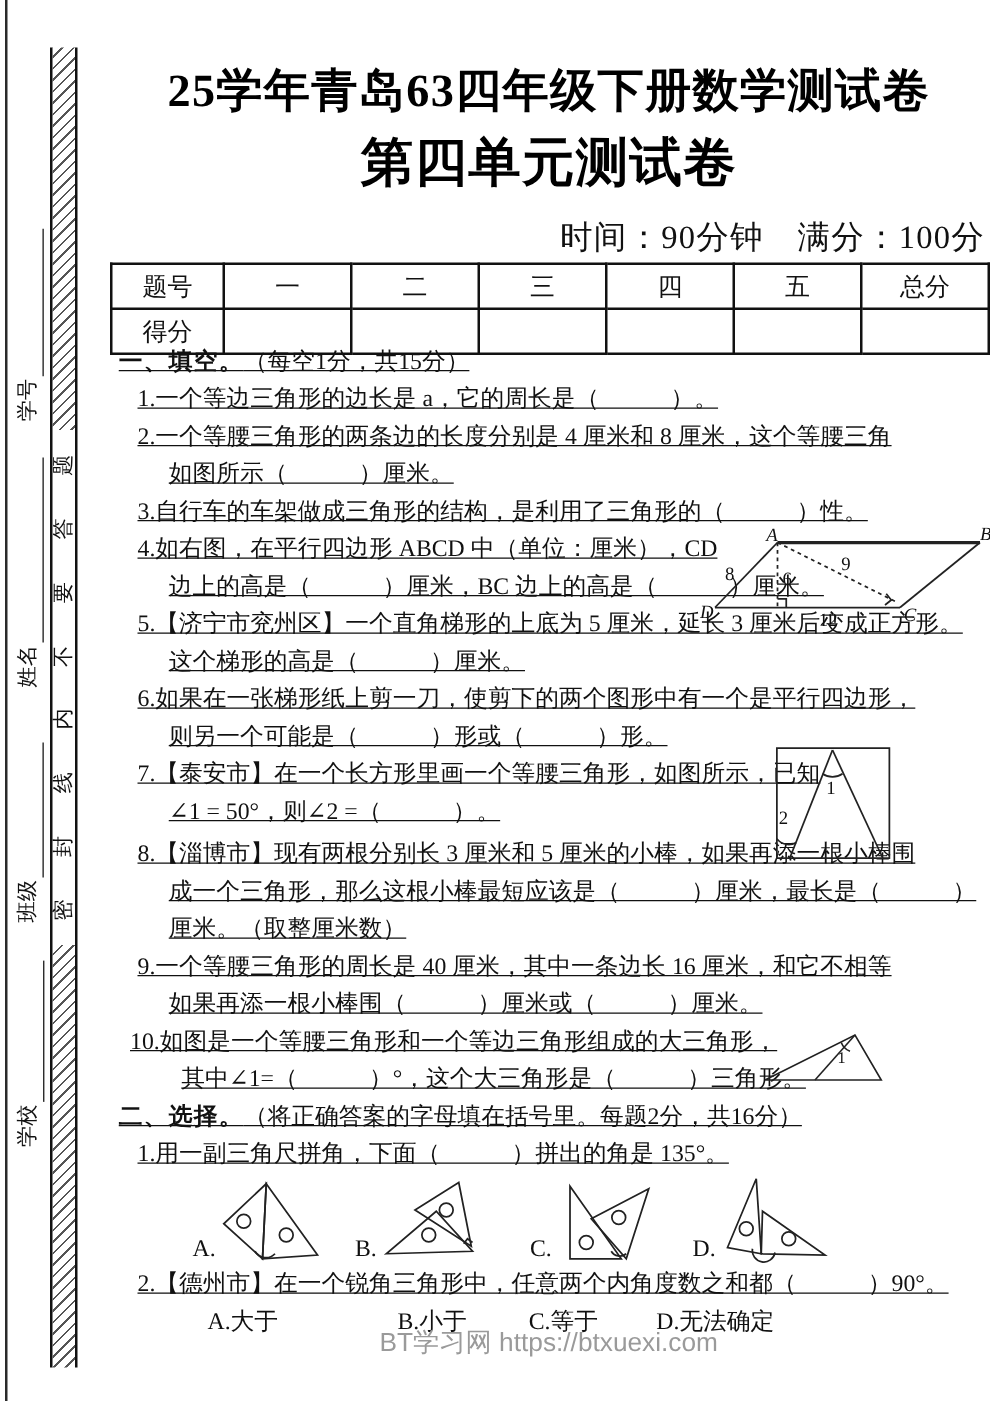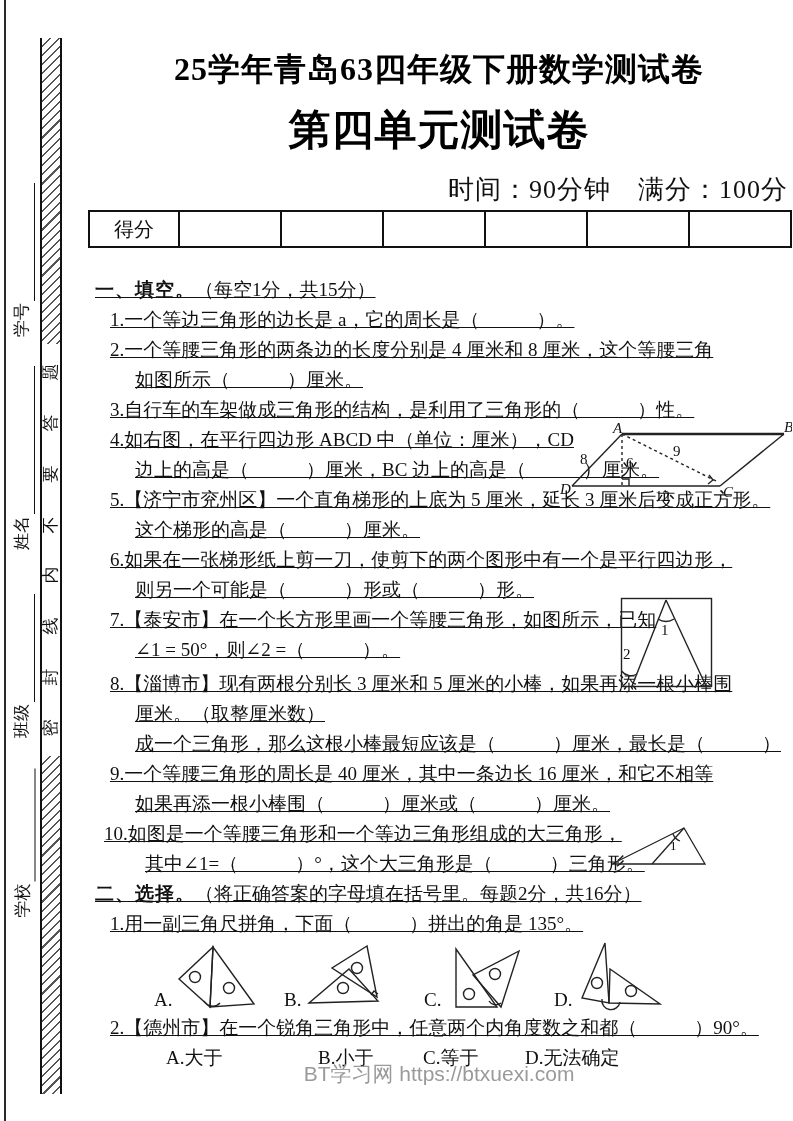--- a/index.html
+++ b/index.html
@@ -38,21 +38,21 @@
   .f2{width:200px;left:-78px;top:437px;}
   .f2 .bl{width:148px;}
   .f3{width:160px;left:-58px;top:645px;}
   .f3 .bl{width:108px;}
   .f4{width:165px;left:-60px;top:822px;}
   .f4 .bl{width:113px;}
   
   .main{position:absolute;left:88px;top:0;width:702px;height:1121px;}
   .title{position:absolute;left:0;width:702px;text-align:center;font-weight:800;color:#000;
          font-family:"Liberation Serif","DejaVu Serif",serif;letter-spacing:1px;}
-  .t1{top:48px;font-size:32px;}
+  .t1{top:48px;font-size:37px;}
   .t2{top:102px;font-size:42px;}
   .info{position:absolute;top:172px;right:2px;font-size:26px;letter-spacing:1px;}
   
   table.score{position:absolute;left:0;top:210px;border-collapse:collapse;table-layout:fixed;width:702px;}
   table.score td{border:2px solid #111;height:34px;text-align:center;font-size:20px;padding:0;}
   
   .content{position:absolute;left:0;top:275px;width:702px;font-size:19px;}
   .l{line-height:30px;white-space:pre;text-decoration:underline;}
   .h{padding-left:7px;}
   .h b{font-weight:700;letter-spacing:1px;}
@@ -125,20 +125,29 @@
       <colgroup>
           <col style="width:90px">
           <col style="width:102px">
           <col style="width:102px">
           <col style="width:102px">
           <col style="width:102px">
           <col style="width:102px">
           <col style="width:102px">
         </colgroup>
       <tbody>
+          <tr>
+        <td>题号</td>
+        <td>一</td>
+        <td>二</td>
+        <td>三</td>
+        <td>四</td>
+        <td>五</td>
+        <td>总分</td>
+      </tr>
       <tr>
         <td>得分</td>
         <td></td>
         <td></td>
         <td></td>
         <td></td>
         <td></td>
         <td></td>
       </tr>
     </tbody>
@@ -152,22 +161,22 @@
       <div class="l i1">3.自行车的车架做成三角形的结构，是利用了三角形的（　　　）性。</div>
       <div class="l i1">4.如右图，在平行四边形 ABCD 中（单位：厘米），CD</div>
       <div class="l i2">边上的高是（　　　）厘米，BC 边上的高是（　　　）厘米。</div>
       <div class="l i1">5.【济宁市兖州区】一个直角梯形的上底为 5 厘米，延长 3 厘米后变成正方形。</div>
       <div class="l i2">这个梯形的高是（　　　）厘米。</div>
       <div class="l i1">6.如果在一张梯形纸上剪一刀，使剪下的两个图形中有一个是平行四边形，</div>
       <div class="l i2">则另一个可能是（　　　）形或（　　　）形。</div>
       <div class="l i1">7.【泰安市】在一个长方形里画一个等腰三角形，如图所示，已知</div>
       <div class="l i2">∠1 = 50°，则∠2 =（　　　）。</div>
       <div class="l i1 mt4">8.【淄博市】现有两根分别长 3 厘米和 5 厘米的小棒，如果再添一根小棒围</div>
+      <div class="l i2">成一个三角形，那么这根小棒最短应该是（　　　）厘米，最长是（　　　）</div>
       <div class="l i2">厘米。（取整厘米数）</div>
-      <div class="l i2">成一个三角形，那么这根小棒最短应该是（　　　）厘米，最长是（　　　）</div>
       <div class="l i1">9.一个等腰三角形的周长是 40 厘米，其中一条边长 16 厘米，和它不相等</div>
       <div class="l i2">如果再添一根小棒围（　　　）厘米或（　　　）厘米。</div>
       <div class="l i10">10.如图是一个等腰三角形和一个等边三角形组成的大三角形，</div>
       <div class="l i2b">其中∠1=（　　　）°，这个大三角形是（　　　）三角形。</div>
       <div class="l h"><b>二、选择。</b><span>（将正确答案的字母填在括号里。每题2分，共16分）</span></div>
       <div class="l i1">1.用一副三角尺拼角，下面（　　　）拼出的角是 135°。</div>
 
       <div class="figrow">
         <div class="optgrp ga">
           <span class="letter">A.</span>

